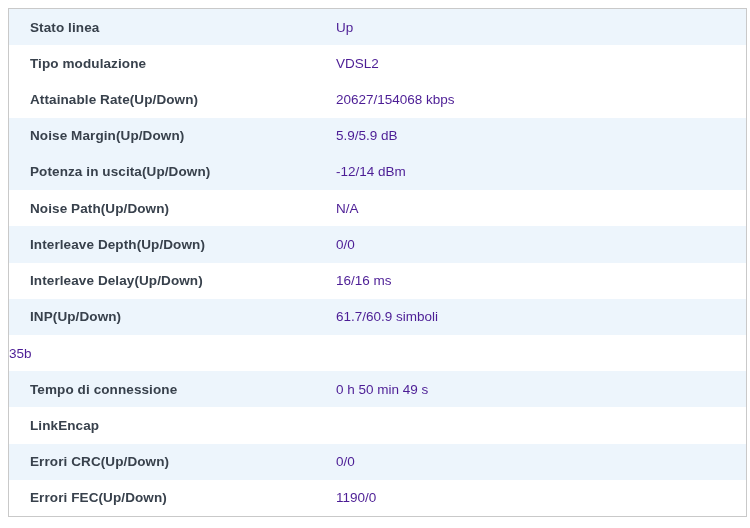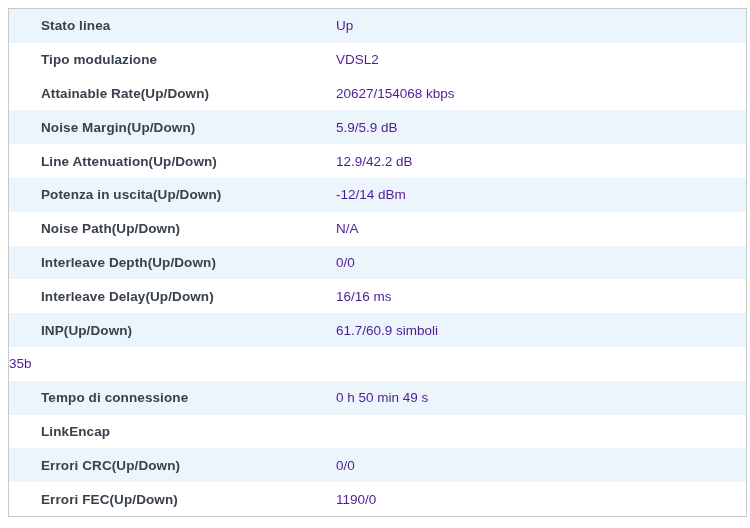--- a/index.html
+++ b/index.html
@@ -27,21 +27,21 @@
     display: flex;
     align-items: center;
     min-height: 0;
   }
   .status-row.alt {
     background: #edf5fc;
   }
   .row-label {
     box-sizing: border-box;
     width: 327px;
-    padding-left: 32px;
+    padding-left: 21px;
     font-size: 13.5px;
     font-weight: bold;
     color: #38414c;
     letter-spacing: 0.1px;
     white-space: nowrap;
     overflow: hidden;
   }
   .row-value {
     flex: 1;
     font-size: 13.5px;
@@ -70,24 +70,20 @@
   <div class="status-row">
     <div class="row-label">Attainable Rate(Up/Down)</div>
     <div class="row-value">20627/154068 kbps</div>
   </div>
 
   <div class="status-row alt">
     <div class="row-label">Noise Margin(Up/Down)</div>
     <div class="row-value">5.9/5.9 dB</div>
   </div>
 
-  <div class="status-row">
-    <div class="row-label">Line Attenuation(Up/Down)</div>
-    <div class="row-value">12.9/42.2 dB</div>
-  </div>
 
   <div class="status-row alt">
     <div class="row-label">Potenza in uscita(Up/Down)</div>
     <div class="row-value">-12/14 dBm</div>
   </div>
 
   <div class="status-row">
     <div class="row-label">Noise Path(Up/Down)</div>
     <div class="row-value">N/A</div>
   </div>

